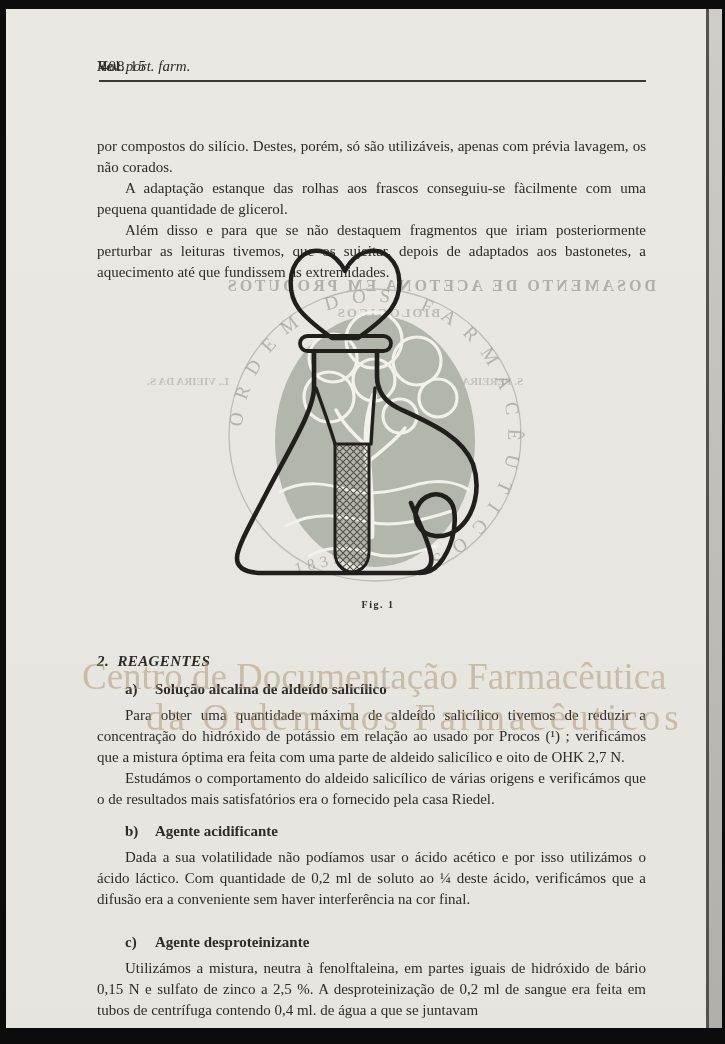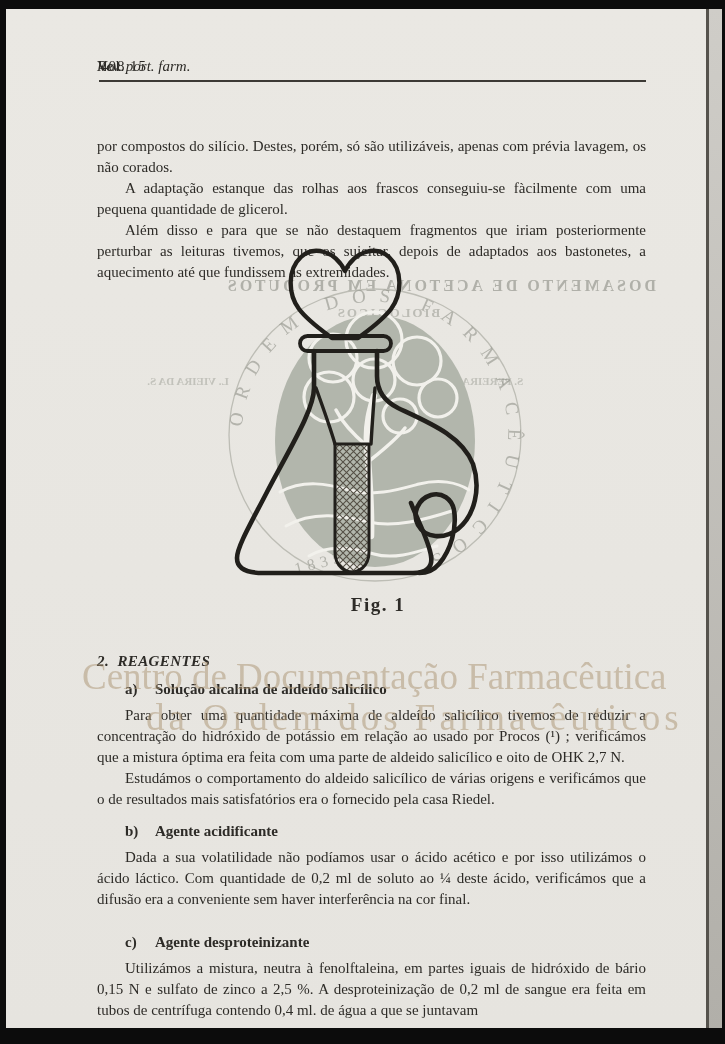--- a/index.html
+++ b/index.html
@@ -35,21 +35,21 @@
   .sec-h{font-weight:bold;letter-spacing:.4px;margin:0;font-style:italic;}
   .sub-h{font-weight:bold;margin:7px 0 0 28px;}
   .sub-h .lbl{display:inline-block;width:30px;font-weight:bold;}
   .sec-paras{margin-top:5px;}
   #sub-b{margin-top:11px;}
   #sub-c{margin-top:22px;}
 
   
   #fig-svg{position:absolute;left:168px;top:238px;width:420px;height:372px;}
   #fig-caption{left:340px;top:594px;width:76px;text-align:center;font-weight:600;
-               letter-spacing:1.5px;font-size:19px;}
+               letter-spacing:1.5px;font-size:10px;}
 
   
   .wm{position:absolute;color:rgba(172,150,116,0.52);font-size:37px;line-height:40px;
       white-space:nowrap;pointer-events:none;z-index:9;}
   #wm1{left:82px;top:657px;}
   #wm2{left:146px;top:698px;letter-spacing:4px;}
 
   
   .ghost{position:absolute;color:#b0b0a9;transform:scaleX(-1);white-space:nowrap;
          font-weight:bold;pointer-events:none;}

